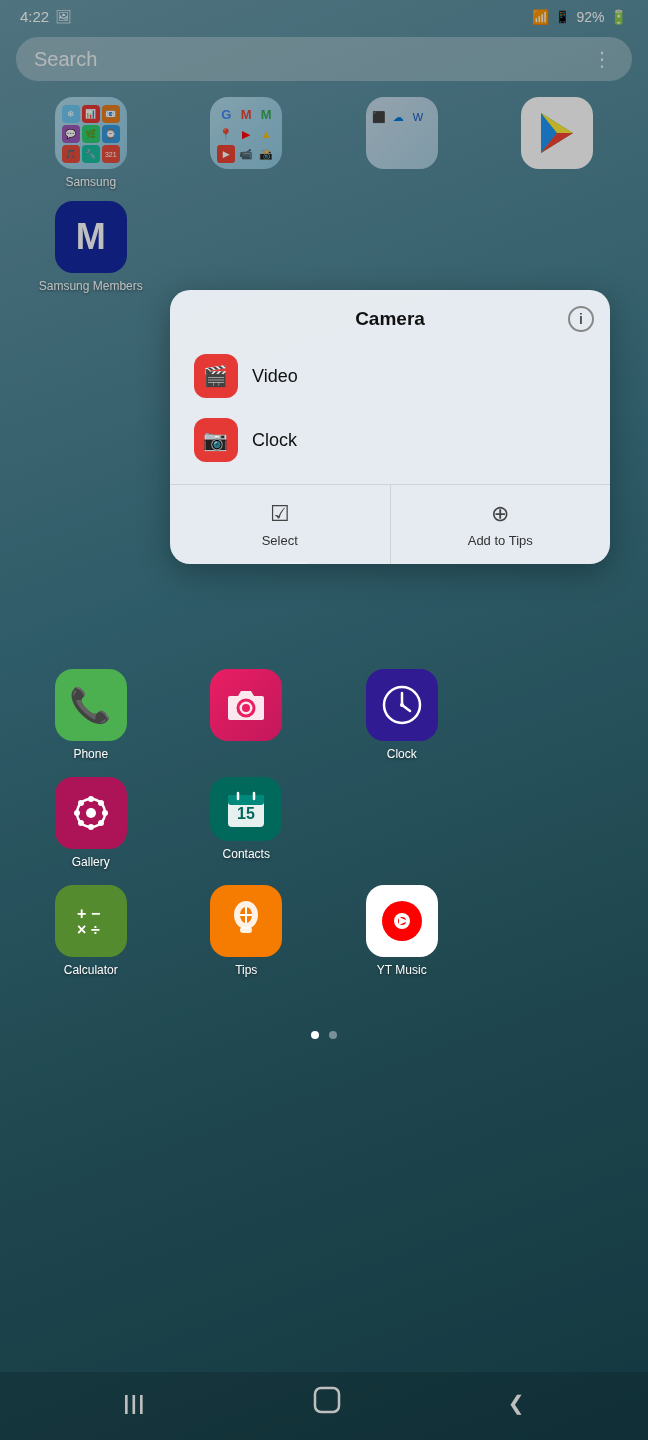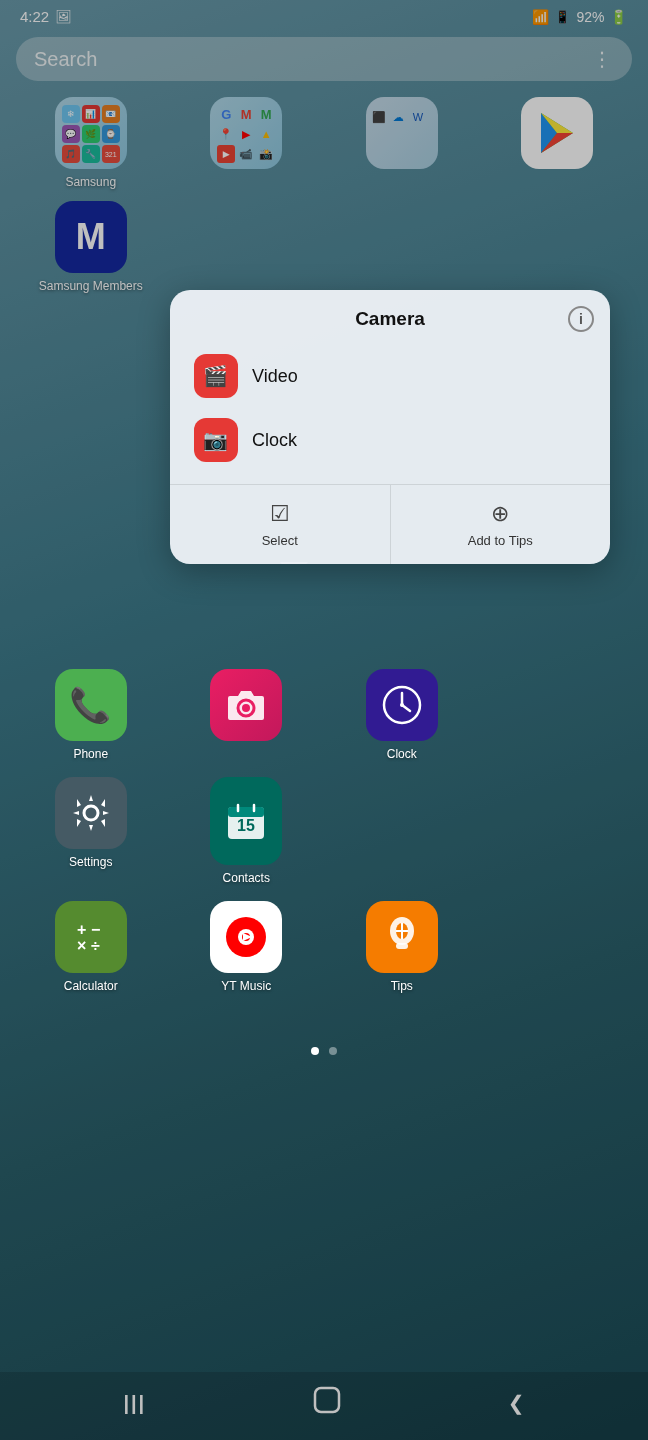--- a/index.html
+++ b/index.html
@@ -435,34 +435,41 @@
         <line x1="22" y1="22" x2="30" y2="28" stroke="white" stroke-width="2.5" stroke-linecap="round"></line>
         <circle cx="22" cy="22" r="2" fill="white"></circle>
       </svg>
     </div>
     <span class="app-label">Clock</span>
   </div>
 </div>
 
 <div style="display:grid; grid-template-columns: repeat(4,1fr); padding: 8px 18px; gap:10px; position:relative; z-index:200;">
 
-
-  <div class="app-item">
-    <div class="app-icon" style="background:#455A64;width:72px;height:72px;border-radius:18px;display:flex;align-items:center;justify-content:center;">
+  <div class="app-item">
+    <div class="app-icon" style="background:#AD1457;width:72px;height:72px;border-radius:18px;display:flex;align-items:center;justify-content:center;">
       <svg width="44" height="44" viewBox="0 0 44 44">
-        <circle cx="22" cy="22" r="7" fill="none" stroke="white" stroke-width="3"></circle>
-        <path d="M22 4 L24 10 L20 10Z M22 40 L24 34 L20 34Z M4 22 L10 20 L10 24Z M40 22 L34 20 L34 24Z M8 8 L12 14 L8 16Z M36 36 L32 30 L36 28Z M36 8 L32 14 L36 16Z M8 36 L12 30 L8 28Z" fill="white"></path>
-        <path d="M22 4 Q22 4 22 4" fill="white"></path>
-      </svg>
-    </div>
-    <span class="app-label">Settings</span>
-  </div>
-
-  <div class="app-item">
-    <div class="app-icon" style="background:#00695C;width:72px;height:88px;border-radius:18px;display:flex;align-items:center;justify-content:center;">
+        <circle cx="22" cy="22" r="14" fill="none" stroke="white" stroke-width="2.5"></circle>
+        <circle cx="22" cy="22" r="5" fill="white"></circle>
+        <circle cx="22" cy="8" r="3" fill="white"></circle>
+        <circle cx="22" cy="36" r="3" fill="white"></circle>
+        <circle cx="8" cy="22" r="3" fill="white"></circle>
+        <circle cx="36" cy="22" r="3" fill="white"></circle>
+        <circle cx="12" cy="12" r="3" fill="white"></circle>
+        <circle cx="32" cy="32" r="3" fill="white"></circle>
+        <circle cx="32" cy="12" r="3" fill="white"></circle>
+        <circle cx="12" cy="32" r="3" fill="white"></circle>
+      </svg>
+    </div>
+    <span class="app-label">Gallery</span>
+  </div>
+
+
+  <div class="app-item">
+    <div class="app-icon" style="background:#00695C;width:72px;height:64px;border-radius:18px;display:flex;align-items:center;justify-content:center;">
       <svg width="44" height="44" viewBox="0 0 44 44">
         <rect x="4" y="8" width="36" height="32" rx="4" fill="white" opacity="0.9"></rect>
         <rect x="4" y="8" width="36" height="12" rx="4" fill="none" stroke="white" stroke-width="0"></rect>
         <rect x="4" y="8" width="36" height="10" rx="3" fill="#00897B"></rect>
         <text x="22" y="32" text-anchor="middle" font-size="16" font-weight="bold" fill="#00695C">15</text>
         <line x1="14" y1="6" x2="14" y2="12" stroke="white" stroke-width="2.5" stroke-linecap="round"></line>
         <line x1="30" y1="6" x2="30" y2="12" stroke="white" stroke-width="2.5" stroke-linecap="round"></line>
       </svg>
     </div>
     <span class="app-label">Contacts</span>
@@ -476,42 +483,42 @@
         <text x="6" y="18" font-size="16" fill="white" font-weight="bold">+</text>
         <text x="20" y="18" font-size="16" fill="white" font-weight="bold">−</text>
         <text x="6" y="34" font-size="16" fill="white" font-weight="bold">×</text>
         <text x="20" y="34" font-size="16" fill="white" font-weight="bold">÷</text>
       </svg>
     </div>
     <span class="app-label">Calculator</span>
   </div>
 
   <div class="app-item">
-    <div class="app-icon" style="background:white;width:72px;height:72px;border-radius:18px;display:flex;align-items:center;justify-content:center;">
-      <svg width="48" height="48" viewBox="0 0 48 48">
-        <circle cx="24" cy="24" r="20" fill="#FF0000"></circle>
-        <circle cx="24" cy="24" r="8" fill="white"></circle>
-        <circle cx="24" cy="24" r="4" fill="#FF0000"></circle>
-        <polygon points="21,20 30,24 21,28" fill="white"></polygon>
-      </svg>
-    </div>
-    <span class="app-label">YT Music</span>
-  </div>
-
-  <div class="app-item">
     <div class="app-icon" style="background:#F57C00;width:72px;height:72px;border-radius:18px;display:flex;align-items:center;justify-content:center;">
       <svg width="40" height="44" viewBox="0 0 40 44">
         <ellipse cx="20" cy="16" rx="12" ry="14" fill="white" opacity="0.9"></ellipse>
         <rect x="14" y="28" width="12" height="6" rx="3" fill="white" opacity="0.9"></rect>
         <ellipse cx="20" cy="16" rx="6" ry="8" fill="#F57C00"></ellipse>
         <line x1="20" y1="8" x2="20" y2="24" stroke="white" stroke-width="2"></line>
         <line x1="14" y1="16" x2="26" y2="16" stroke="white" stroke-width="2"></line>
       </svg>
     </div>
     <span class="app-label">Tips</span>
+  </div>
+
+  <div class="app-item">
+    <div class="app-icon" style="background:white;width:72px;height:72px;border-radius:18px;display:flex;align-items:center;justify-content:center;">
+      <svg width="48" height="48" viewBox="0 0 48 48">
+        <circle cx="24" cy="24" r="20" fill="#FF0000"></circle>
+        <circle cx="24" cy="24" r="8" fill="white"></circle>
+        <circle cx="24" cy="24" r="4" fill="#FF0000"></circle>
+        <polygon points="21,20 30,24 21,28" fill="white"></polygon>
+      </svg>
+    </div>
+    <span class="app-label">YT Music</span>
   </div>
 
   <div></div>
 </div>
 
 <div class="nav-dots" style="position:relative; z-index:200; margin-top: 30px;">
   <div class="nav-dot"></div>
   <div class="nav-dot inactive"></div>
 </div>
 

